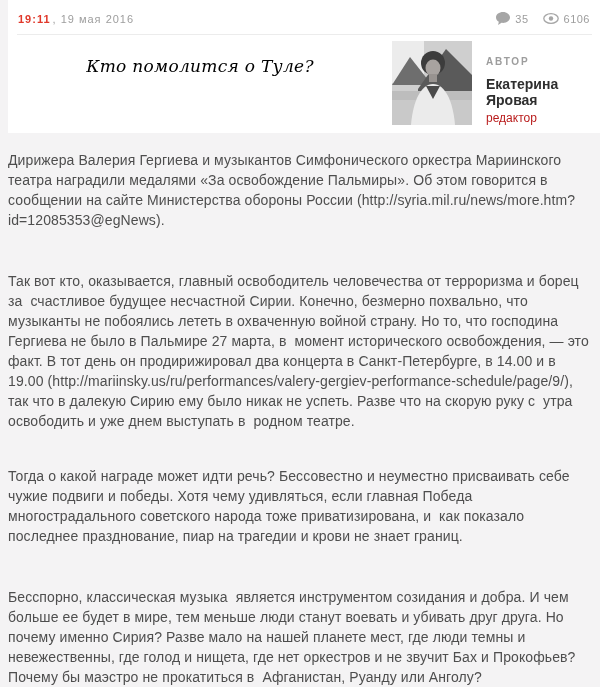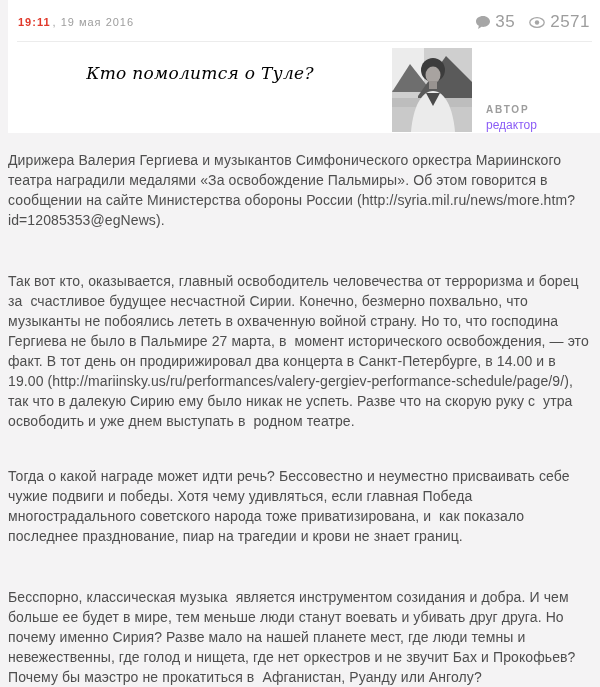--- a/index.html
+++ b/index.html
@@ -22,21 +22,21 @@
     align-items: center;
     padding: 12px 10px 9px 10px;
     gap: 23px;
   }
   .meta-left { display: flex; align-items: baseline; font-size: 11px; letter-spacing: 1px; }
   .meta-time { color: #e0392b; font-weight: 700; }
   .meta-date { color: #9d9d9d; margin-left: 2px; }
   .meta-stats { display: flex; align-items: center; }
   .stat { display: flex; align-items: center; margin-left: 14px; }
   .stat .icon { display: inline-flex; margin-right: 5px; }
-  .stat-num { font-size: 17px; color: #9d9d9d; letter-spacing: 0.5px; }
+  .stat-num { font-size: 11px; color: #9d9d9d; letter-spacing: 0.5px; }
   .header-divider {
     border-bottom: 1px solid #ececec;
     margin: 0 8px 0 9px;
     height: 0;
   }
 
   .title-row { display: flex; padding-top: 6px; }
   .title-box { flex: 1; text-align: center; }
   .page-title {
     font-family: "DejaVu Serif", "Liberation Serif", serif;
@@ -53,21 +53,21 @@
   .author-info { margin-left: 14px; padding-top: 13px; }
   .author-label { font-size: 10px; font-weight: 700; letter-spacing: 1.8px; color: #9d9d9d; }
   .author-name {
     margin-top: 9px;
     font-size: 14px;
     font-weight: 700;
     color: #2f2f2f;
     line-height: 16px;
     width: 82px;
   }
-  .author-role { margin-top: 3px; font-size: 12px; color: #8b5cf6; }
+  .author-role { margin-top: 3px; font-size: 12px; color: #b91c1c; }
 
   
   .article { padding: 17px 8px 0 8px; }
   .article p {
     font-size: 14px;
     line-height: 20px;
     color: #4e4e4e;
     white-space: pre-wrap;
     margin-bottom: 41px;
     letter-spacing: 0.1px;
@@ -94,21 +94,21 @@
         </span>
         <span class="stat-num">35</span>
       </span>
       <span class="stat">
         <span class="icon">
           <svg width="16" height="11" viewBox="0 0 16 11">
               <ellipse cx="8" cy="5.5" rx="7.2" ry="4.8" fill="none" stroke="#a6a6a6" stroke-width="1.3"></ellipse>
               <circle cx="8" cy="5.5" r="2.2" fill="#a6a6a6"></circle>
             </svg>
         </span>
-        <span class="stat-num">2571</span>
+        <span class="stat-num">6106</span>
       </span>
     </div>
   </div>
 
   <div class="header-divider"></div>
 
   <div class="title-row">
     <div class="title-box">
       <h1 class="page-title">Кто помолится о Туле?</h1>
     </div>
@@ -121,20 +121,21 @@
         <rect y="50" width="80" height="9" fill="#bdbdbd"></rect>
         <rect y="59" width="80" height="25" fill="#c9c9c9"></rect>
         <path d="M19,84 C21,60 29,43 41,43 C53,43 61,60 63,84 Z" fill="#ebebeb"></path>
         <ellipse cx="41" cy="22" rx="12" ry="12" fill="#3c3c3c"></ellipse>
         <ellipse cx="41" cy="27" rx="7.5" ry="8.5" fill="#a8a3a0"></ellipse>
         <rect x="37" y="33" width="8" height="8" fill="#989390"></rect>
         <path d="M34,45 L41,58 L48,45 Z" fill="#4a4a4a"></path>
       </svg>
       <div class="author-info">
         <div class="author-label">АВТОР</div>
+        <div class="author-name">Екатерина Яровая</div>
         <div class="author-role">редактор</div>
       </div>
     </div>
   </div>
 </div>
 
 <div class="article">
   <p>Дирижера Валерия Гергиева и музыкантов Симфонического оркестра Мариинского театра наградили медалями «За освобождение Пальмиры». Об этом говорится в сообщении на сайте Министерства обороны России (http://syria.mil.ru/news/more.htm?id=12085353@egNews).</p>
   <p>Так вот кто, оказывается, главный освободитель человечества от терроризма и борец за  счастливое будущее несчастной Сирии. Конечно, безмерно похвально, что музыканты не побоялись лететь в охваченную войной страну. Но то, что господина Гергиева не было в Пальмире 27 марта, в  момент исторического освобождения, — это факт. В тот день он продирижировал два концерта в Санкт-Петербурге, в 14.00 и в 19.00 (http://mariinsky.us/ru/performances/valery-gergiev-performance-schedule/page/9/), так что в далекую Сирию ему было никак не успеть. Разве что на скорую руку с  утра освободить и уже днем выступать в  родном театре.</p>
   <p>Тогда о какой награде может идти речь? Бессовестно и неуместно присваивать себе чужие подвиги и победы. Хотя чему удивляться, если главная Победа многострадального советского народа тоже приватизирована, и  как показало последнее празднование, пиар на трагедии и крови не знает границ.</p>

